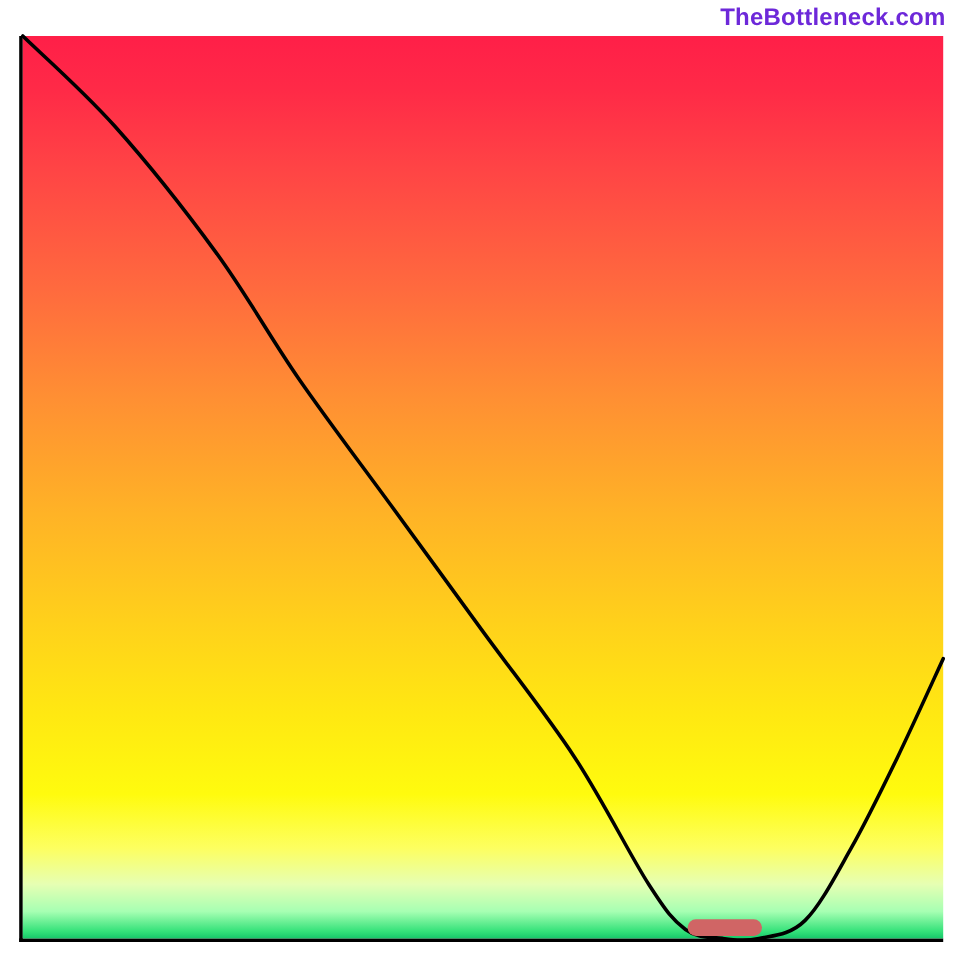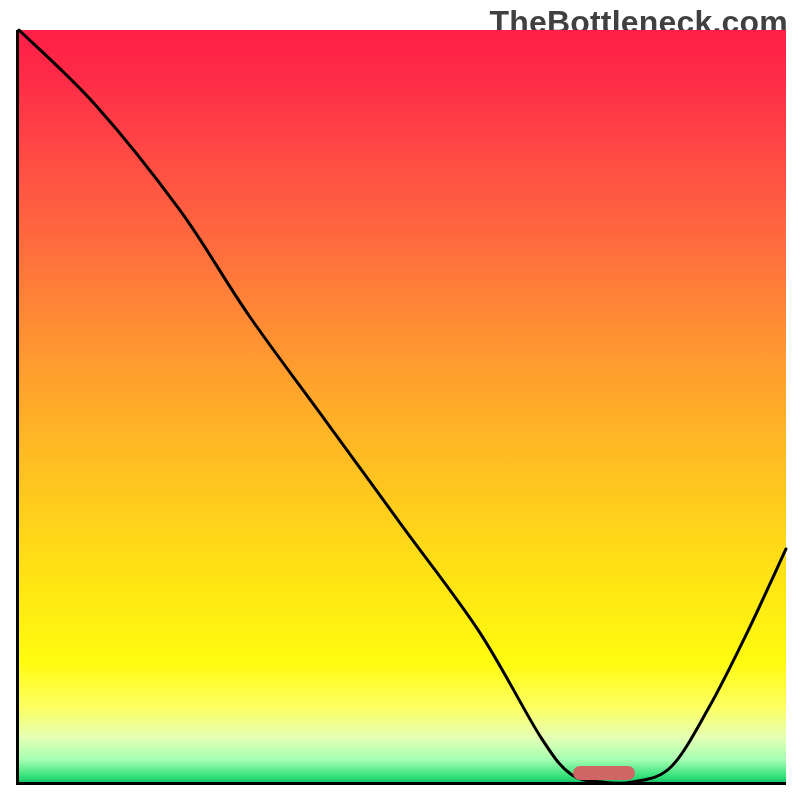--- a/index.html
+++ b/index.html
@@ -12,23 +12,23 @@
   }
   .container {
     position: relative;
     width: 800px;
     height: 800px;
   }
   .watermark {
     position: absolute;
     top: 4px;
     right: 12px;
-    font-size: 32px;
+    font-size: 20px;
     font-weight: bold;
-    color: #404040;
+    color: #6d28d9;
     letter-spacing: 0.2px;
   }
   .plot-frame {
     position: absolute;
     left: 16px;
     top: 30px;
     width: 770px;
     height: 755px;
     border-left: 3px solid #000;
     border-bottom: 3px solid #000;

